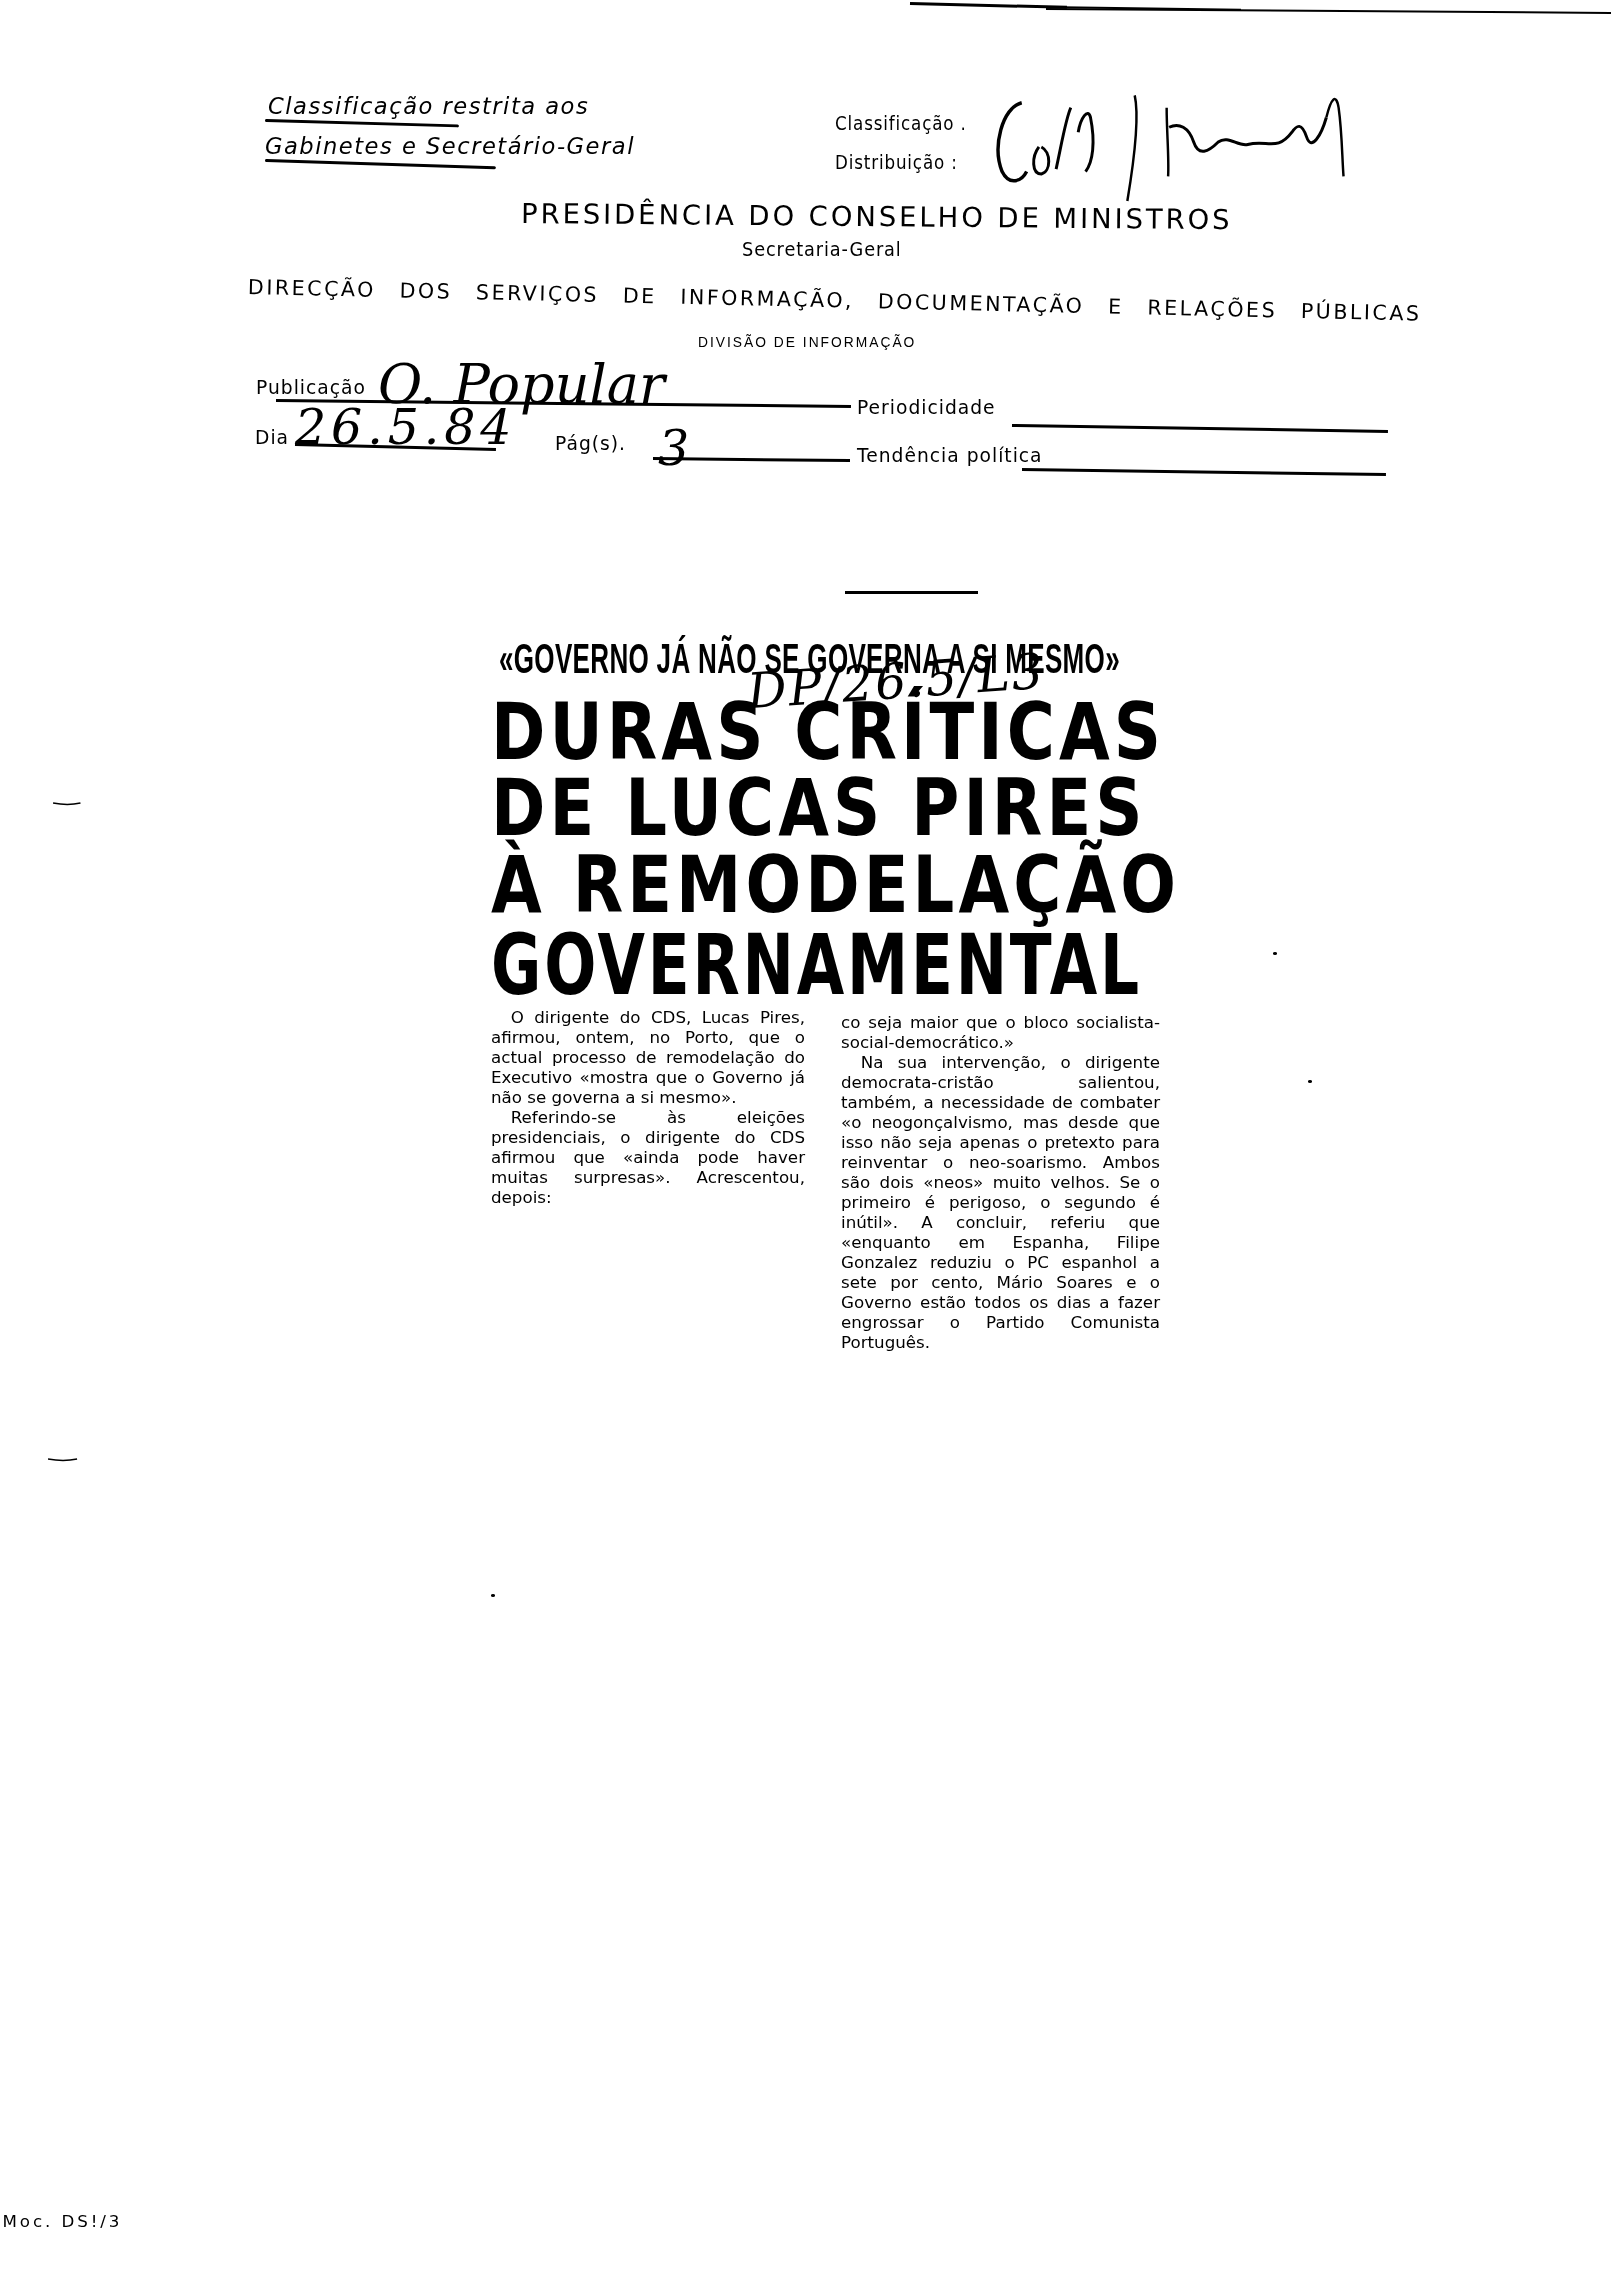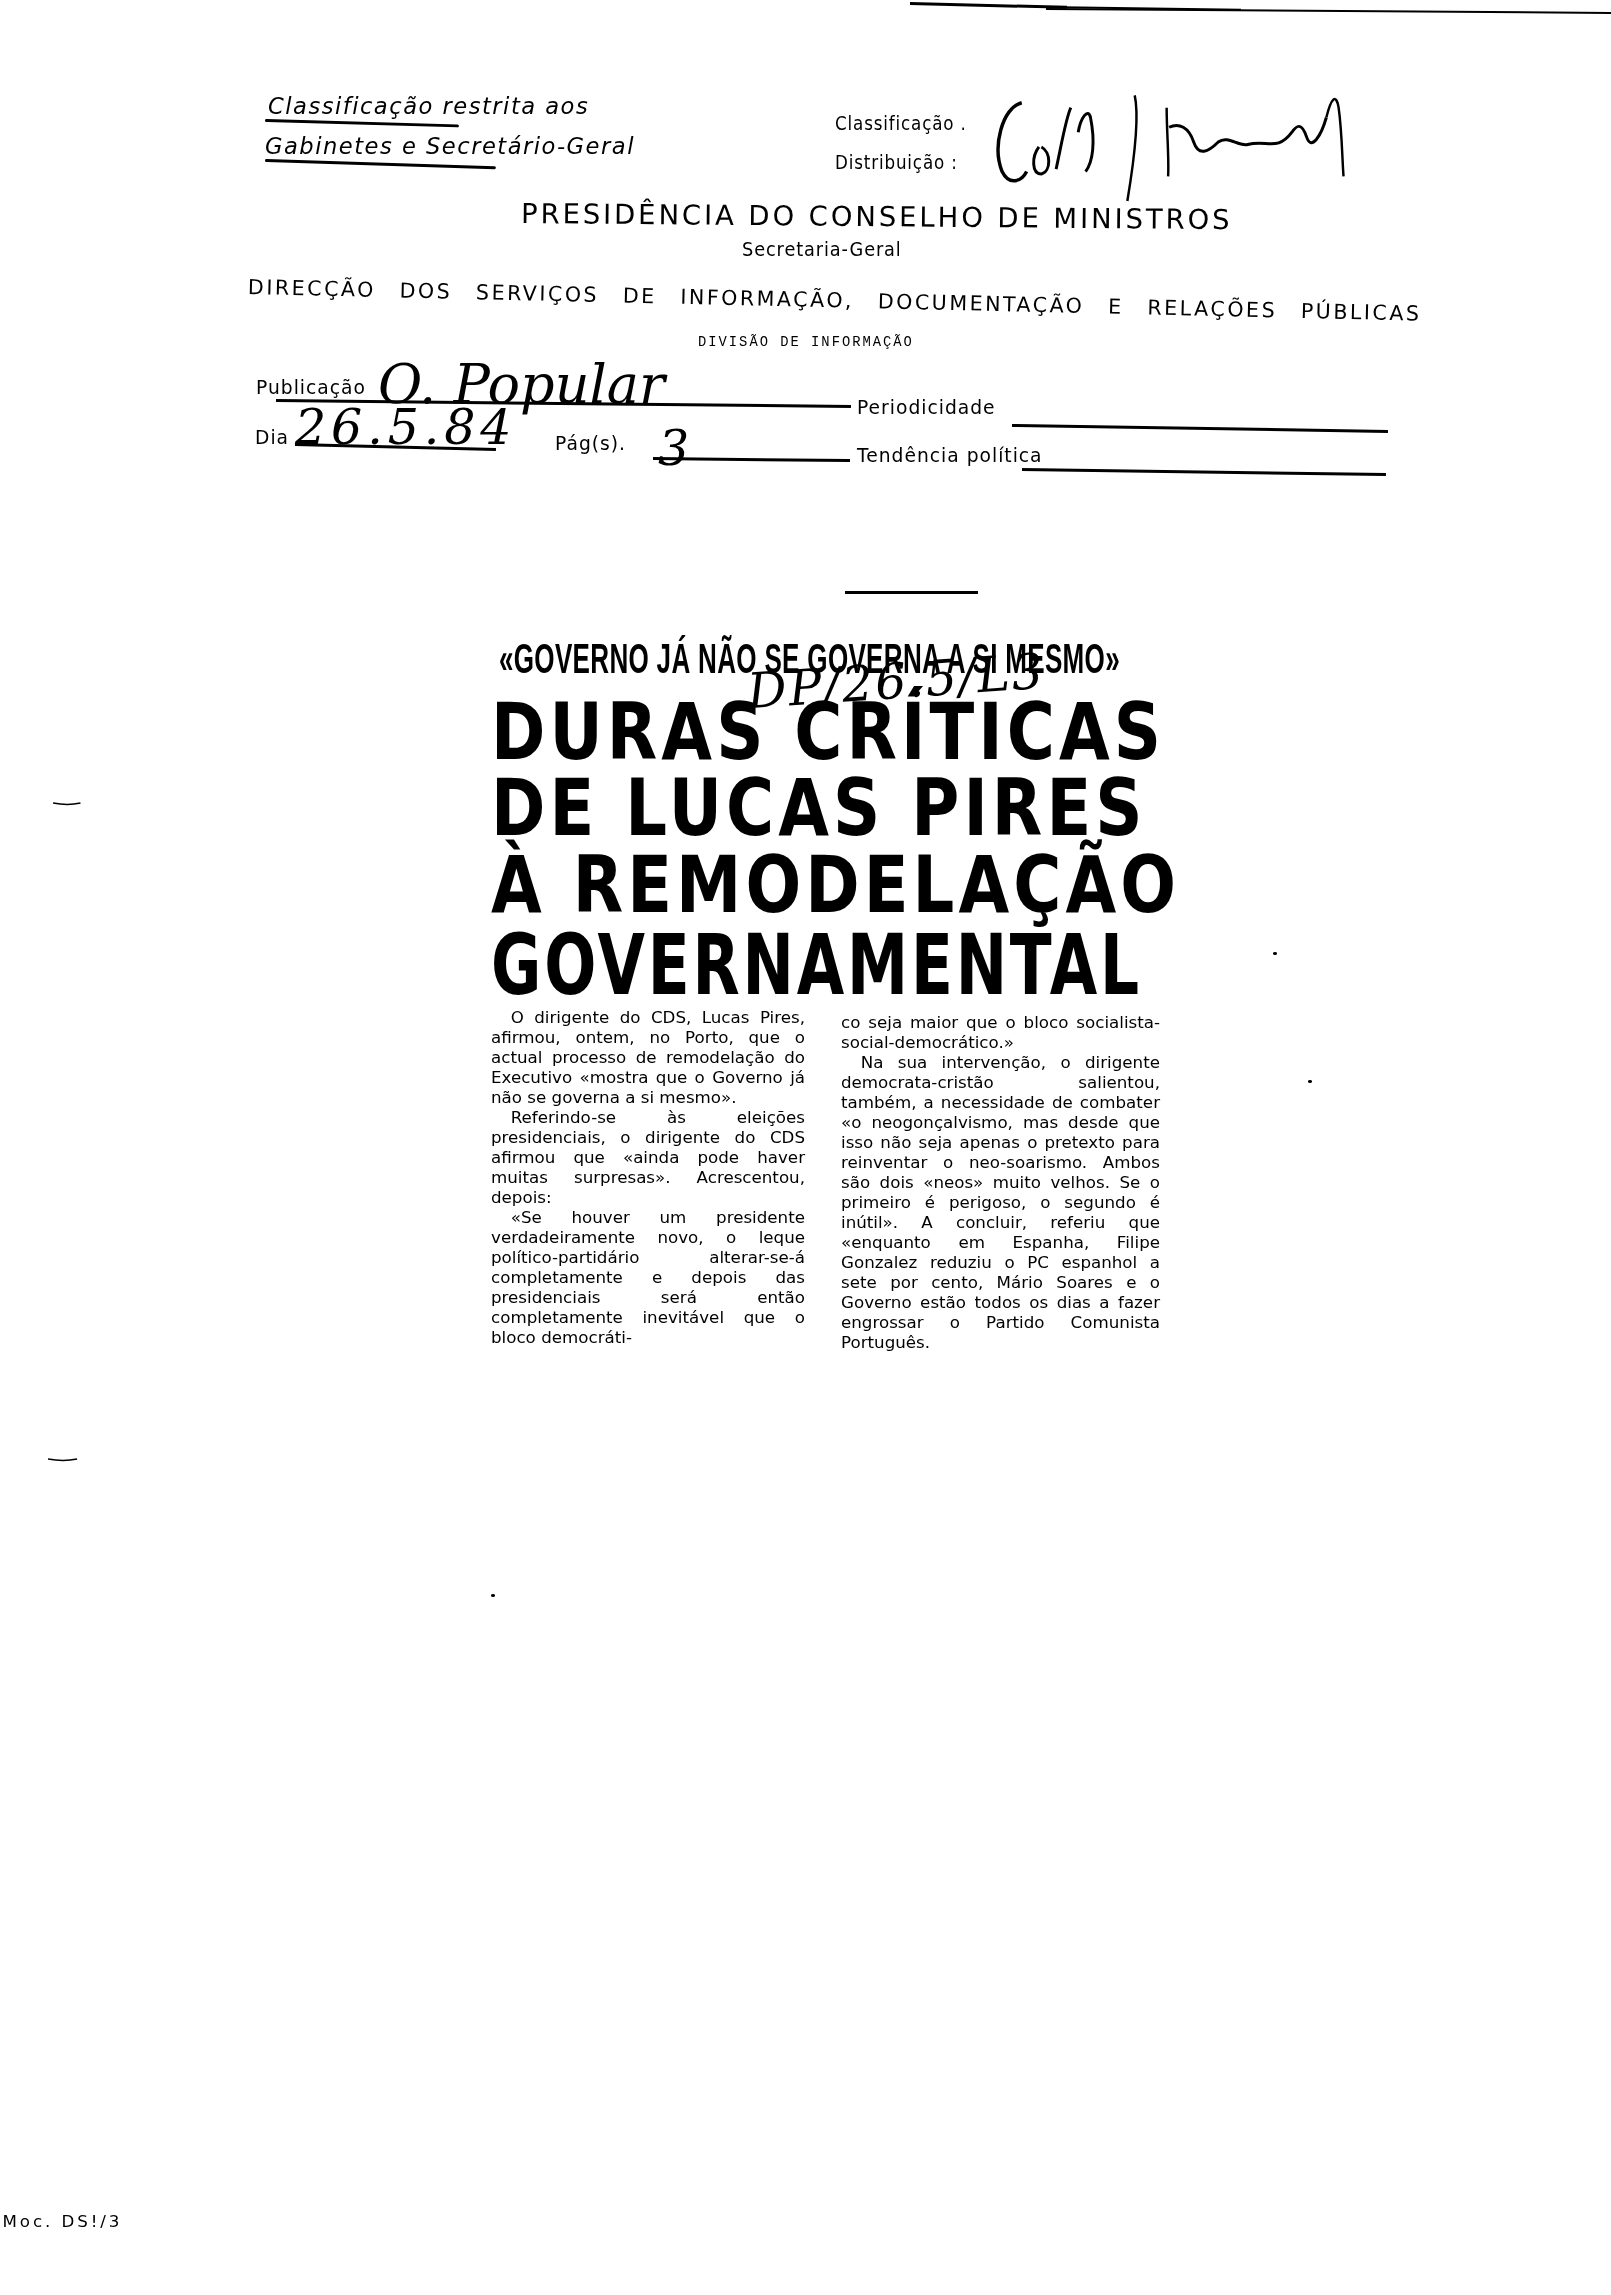--- a/index.html
+++ b/index.html
@@ -35,21 +35,21 @@
     position: absolute; left: 742px; top: 238px; font-size: 19.7px; letter-spacing: 1px;
     white-space: nowrap; font-family: "DejaVu Sans", sans-serif; transform: scaleX(0.9); transform-origin:left center;
   }
   .org-direccao {
     position: absolute; left: 248px; top: 275px; font-size: 20.6px; word-spacing: 14.7px; letter-spacing: 2.5px;
     white-space: nowrap; transform: rotate(1.3deg); transform-origin: left center;
     font-family: "DejaVu Sans", sans-serif;
   }
   .org-divisao {
     position: absolute; left: 698px; top: 335px; font-size: 13.8px; letter-spacing: 2px;
-    white-space: nowrap; font-family: Liberation Mono, monospace;
+    white-space: nowrap; font-family: Liberation Sans, sans-serif;
   }
 
   .form-label {
     position: absolute; font-size: 18.7px; letter-spacing: 1px; white-space: nowrap;
     font-family: "DejaVu Sans", sans-serif;
   }
   .form-rule { position: absolute; height: 2.9px; background: #000; transform-origin: left center; }
   .hand-value {
     position: absolute; font-family: "DejaVu Serif", serif; font-style: italic;
     white-space: nowrap; line-height: 1;
@@ -148,21 +148,20 @@
 <div class="headline" style="top:693px;">DURAS CRÍTICAS</div>
 <div class="headline" style="top:769px;">DE LUCAS PIRES</div>
 <div class="headline" style="top:846px;">À REMODELAÇÃO</div>
 <div class="headline" style="top:923px; font-size:84px; letter-spacing:3.9px; transform:scaleX(0.73);">GOVERNAMENTAL</div>
 
 <div class="hand-date">DP/26.5/L3</div>
 
 <div class="col" style="left:491px; width:314px;">
   <p>O dirigente do CDS, Lucas Pires, afirmou, ontem, no Porto, que o actual processo de remodelação do Executivo «mostra que o Governo já não se governa a si mesmo».</p>
   <p>Referindo-se às eleições presidenciais, o dirigente do CDS afirmou que «ainda pode haver muitas surpresas». Acrescentou, depois:</p>
-  <p>«Se houver um presidente verdadeiramente novo, o leque político-partidário alterar-se-á completamente e depois das presidenciais será então completamente inevitável que o bloco democráti-</p>
 </div>
 
 <div class="col" style="left:841px; width:319px; top:1012px;">
   <p class="cont">co seja maior que o bloco socialista-social-democrático.»</p>
   <p>Na sua intervenção, o dirigente democrata-cristão salientou, também, a necessidade de combater «o neogonçalvismo, mas desde que isso não seja apenas o pretexto para reinventar o neo-soarismo. Ambos são dois «neos» muito velhos. Se o primeiro é perigoso, o segundo é inútil». A concluir, referiu que «enquanto em Espanha, Filipe Gonzalez reduziu o PC espanhol a sete por cento, Mário Soares e o Governo estão todos os dias a fazer engrossar o Partido Comunista Português.</p>
 </div>
 
 <div class="margin-mark" style="left:53px; top:800px;">
   <svg width="29.5" height="4.9" viewBox="0 0 60 10">
       <path d="M0 2 Q30 8 56 2" stroke="#000" stroke-width="3" fill="none"></path>

